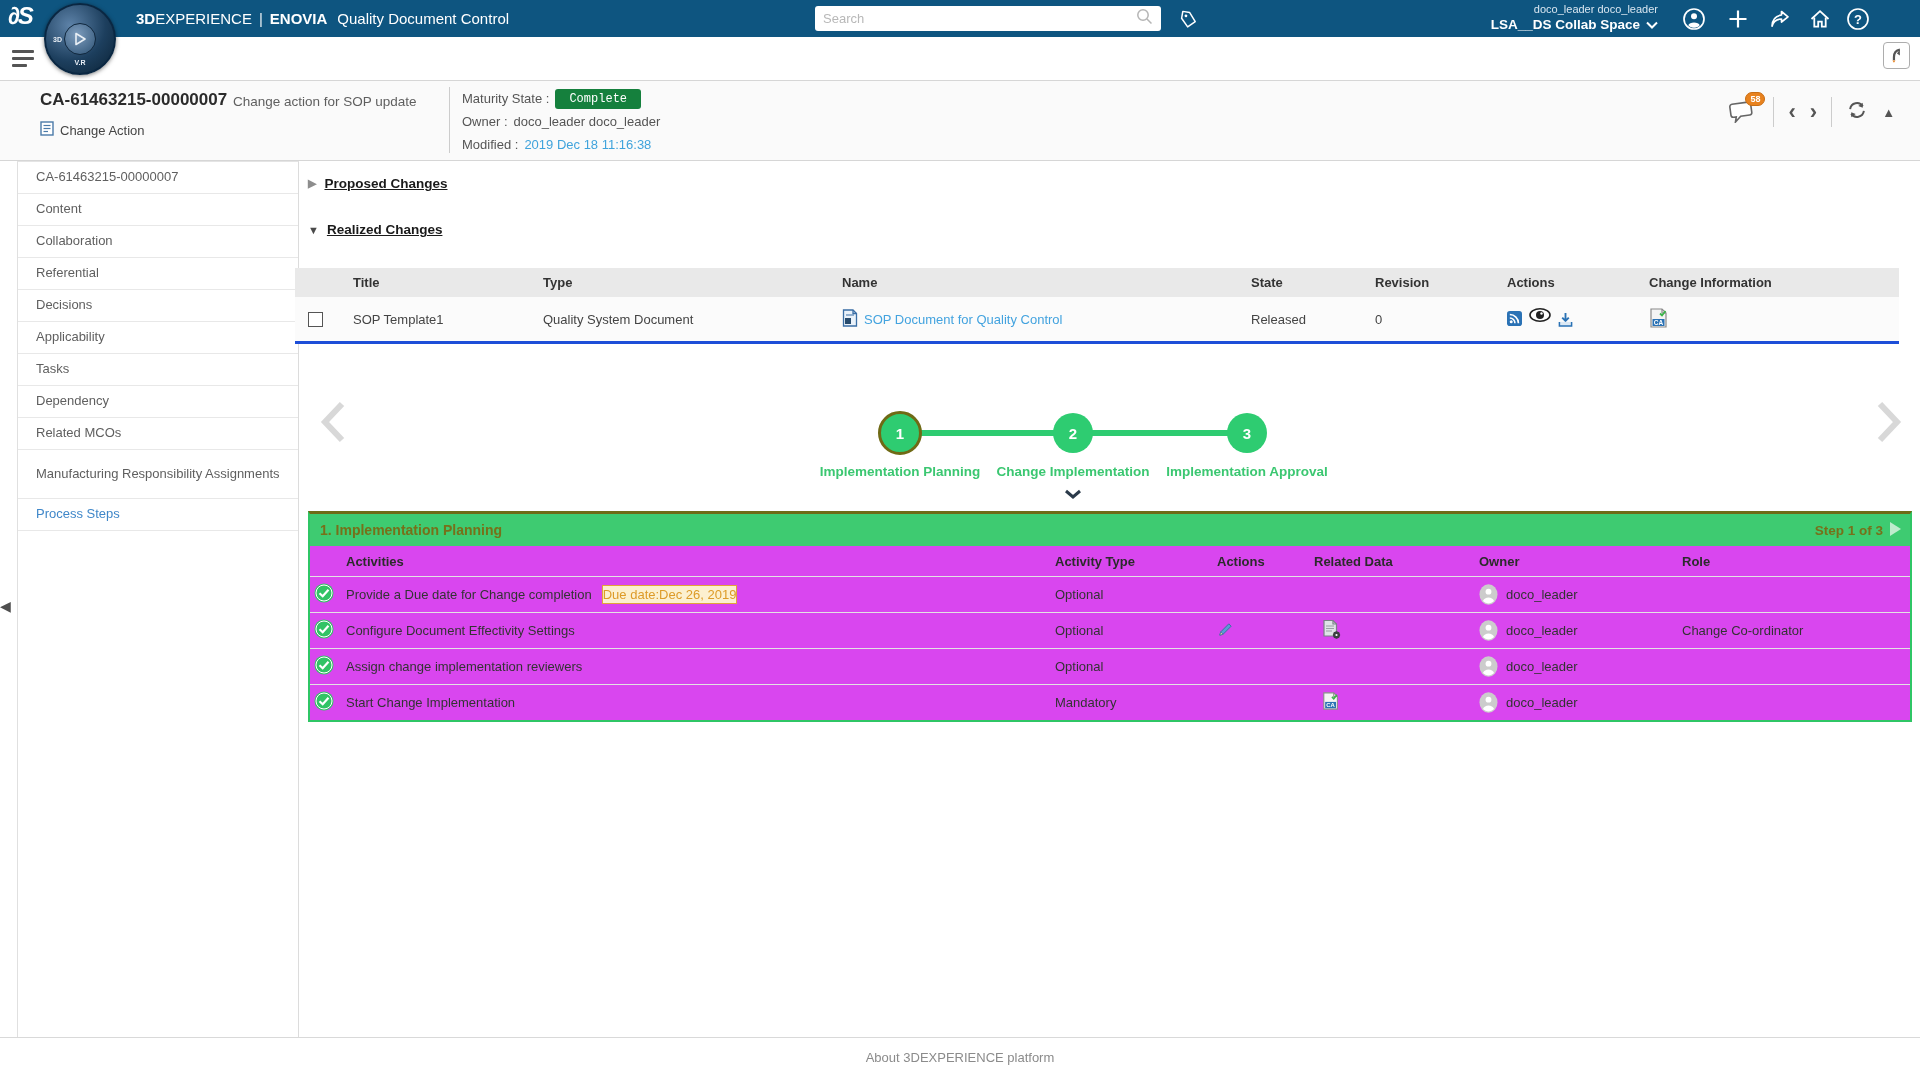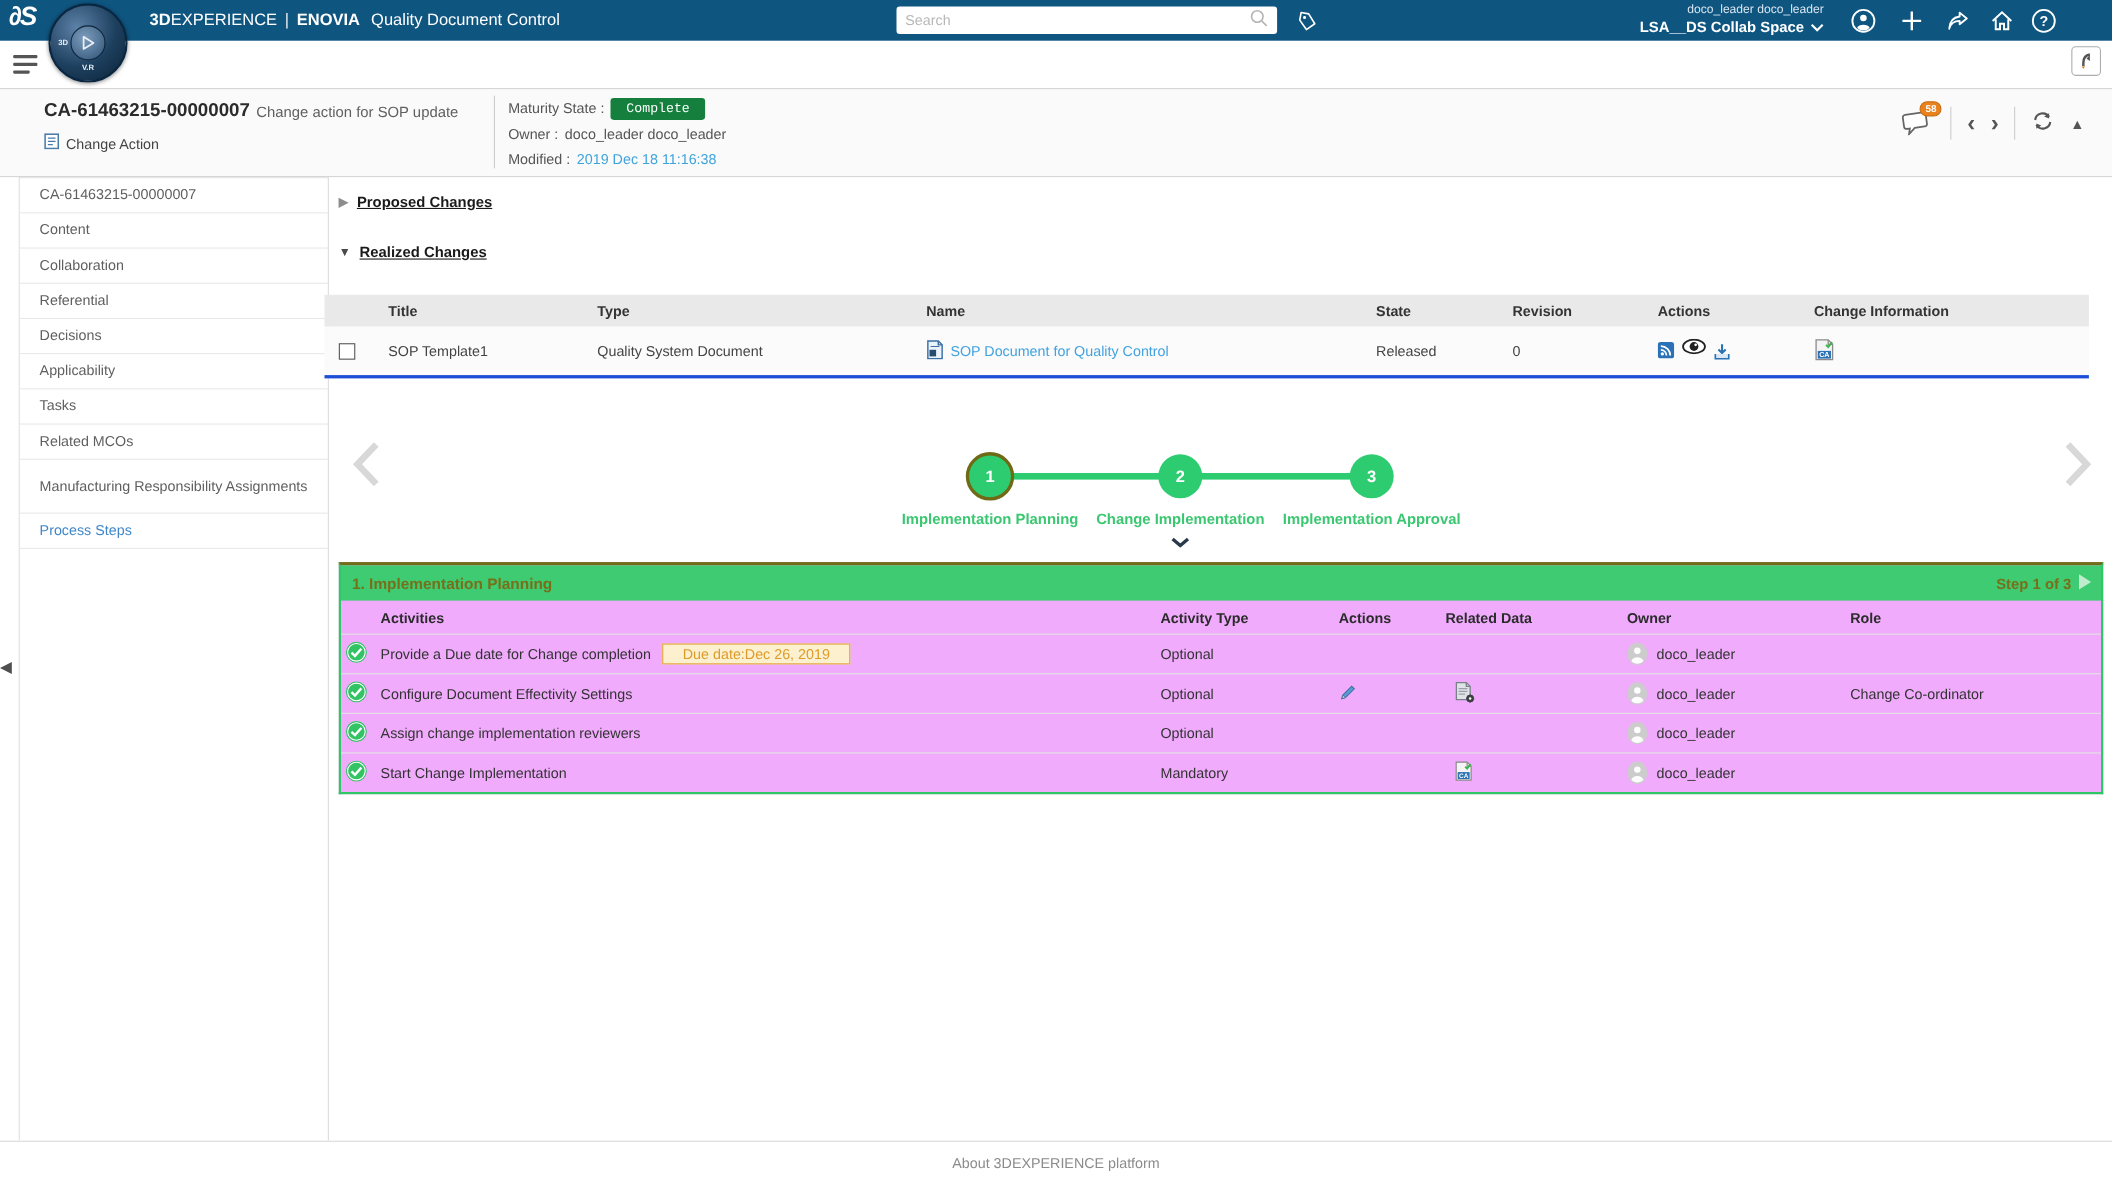--- a/index.html
+++ b/index.html
@@ -86,30 +86,30 @@
   
   .car-chev { position:absolute; top:400px; cursor:pointer; }
   .wiz-line { position:absolute; left:900px; top:430px; width:347px; height:6px; background:#2ecc71; z-index:1; }
   .wiz-circle { position:absolute; top:413px; width:40px; height:40px; border-radius:50%; background:#2ecc71; color:#fff;
                 display:flex; align-items:center; justify-content:center; font-size:15px; font-weight:bold; z-index:2; cursor:pointer; }
   .wiz-circle.active { border:3px solid #6f6a15; width:44px; height:44px; top:411px; }
   .wiz-label { position:absolute; top:464px; width:220px; text-align:center; color:#3bc771; font-size:13.5px; font-weight:bold; cursor:pointer; }
   .wiz-caret { position:absolute; left:1064px; top:485px; }
 
   
-  .step-panel { position:absolute; left:308px; top:511px; width:1604px; border:2px solid #2fc665; border-top:3px solid #6f6b16; background:#f0abfc; }
+  .step-panel { position:absolute; left:308px; top:511px; width:1604px; border:2px solid #2fc665; border-top:3px solid #6f6b16; background:#d946ef; }
   .sp-bar { height:32px; background:#3ecb71; display:flex; align-items:center; justify-content:space-between; padding:0 8px 0 10px; }
   .sp-title { color:#77701a; font-size:14px; font-weight:bold; }
   .sp-step { color:#77701a; font-size:13.5px; font-weight:bold; display:flex; align-items:center; gap:5px; }
   .sp-head { display:flex; height:30px; align-items:center; font-weight:bold; color:#2b2b2b; font-size:13px; }
   .sp-row { display:flex; height:36px; align-items:center; border-top:1px solid #e3e3e3; font-size:13px; color:#333; }
   .c-act{width:745px; display:flex; align-items:center; padding-left:4px; gap:12px;}
   .c-act.hd{padding-left:36px;}
   .c-type{width:162px;} .c-actions{width:97px;} .c-rel{width:165px;} .c-owner{width:203px; display:flex; align-items:center; gap:8px;} .c-role{flex:1;}
-  .due-chip { background:#fcf0cf; border:1px solid #e2a43a; color:#dd9b28; padding:1px 18px; font-size:13px; }
+  .due-chip { background:#fcf0cf; border:1px solid #e2a43a; color:#dd9b28; padding:1px 0; font-size:13px; }
   .avatar { width:19px; height:21px; }
 
   
   .footer { position:absolute; left:0; top:1037px; width:1920px; height:43px; border-top:1px solid #d9d9d9; background:#fff;
             display:flex; justify-content:center; padding-top:12px; }
   .footer span { font-size:13px; color:#8b8b8b; cursor:pointer; }
 </style>
 </head>
 <body>
 
@@ -256,20 +256,21 @@
   </div>
 
   <div class="sidebar">
     <div class="side-item">CA-61463215-00000007</div>
     <div class="side-item">Content</div>
     <div class="side-item">Collaboration</div>
     <div class="side-item">Referential</div>
     <div class="side-item">Decisions</div>
     <div class="side-item">Applicability</div>
     <div class="side-item">Tasks</div>
+    <div class="side-item">Dependency</div>
     <div class="side-item">Related MCOs</div>
     <div class="side-item" style="min-height:49px;">Manufacturing Responsibility Assignments</div>
     <div class="side-item active">Process Steps</div>
   </div>
   <span class="collapse-handle">◀</span>
 
   <div class="sec-title" style="left:308px; top:176px;">
     <span class="tri-r">▶</span>
     <span class="txt">Proposed Changes</span>
   </div>

